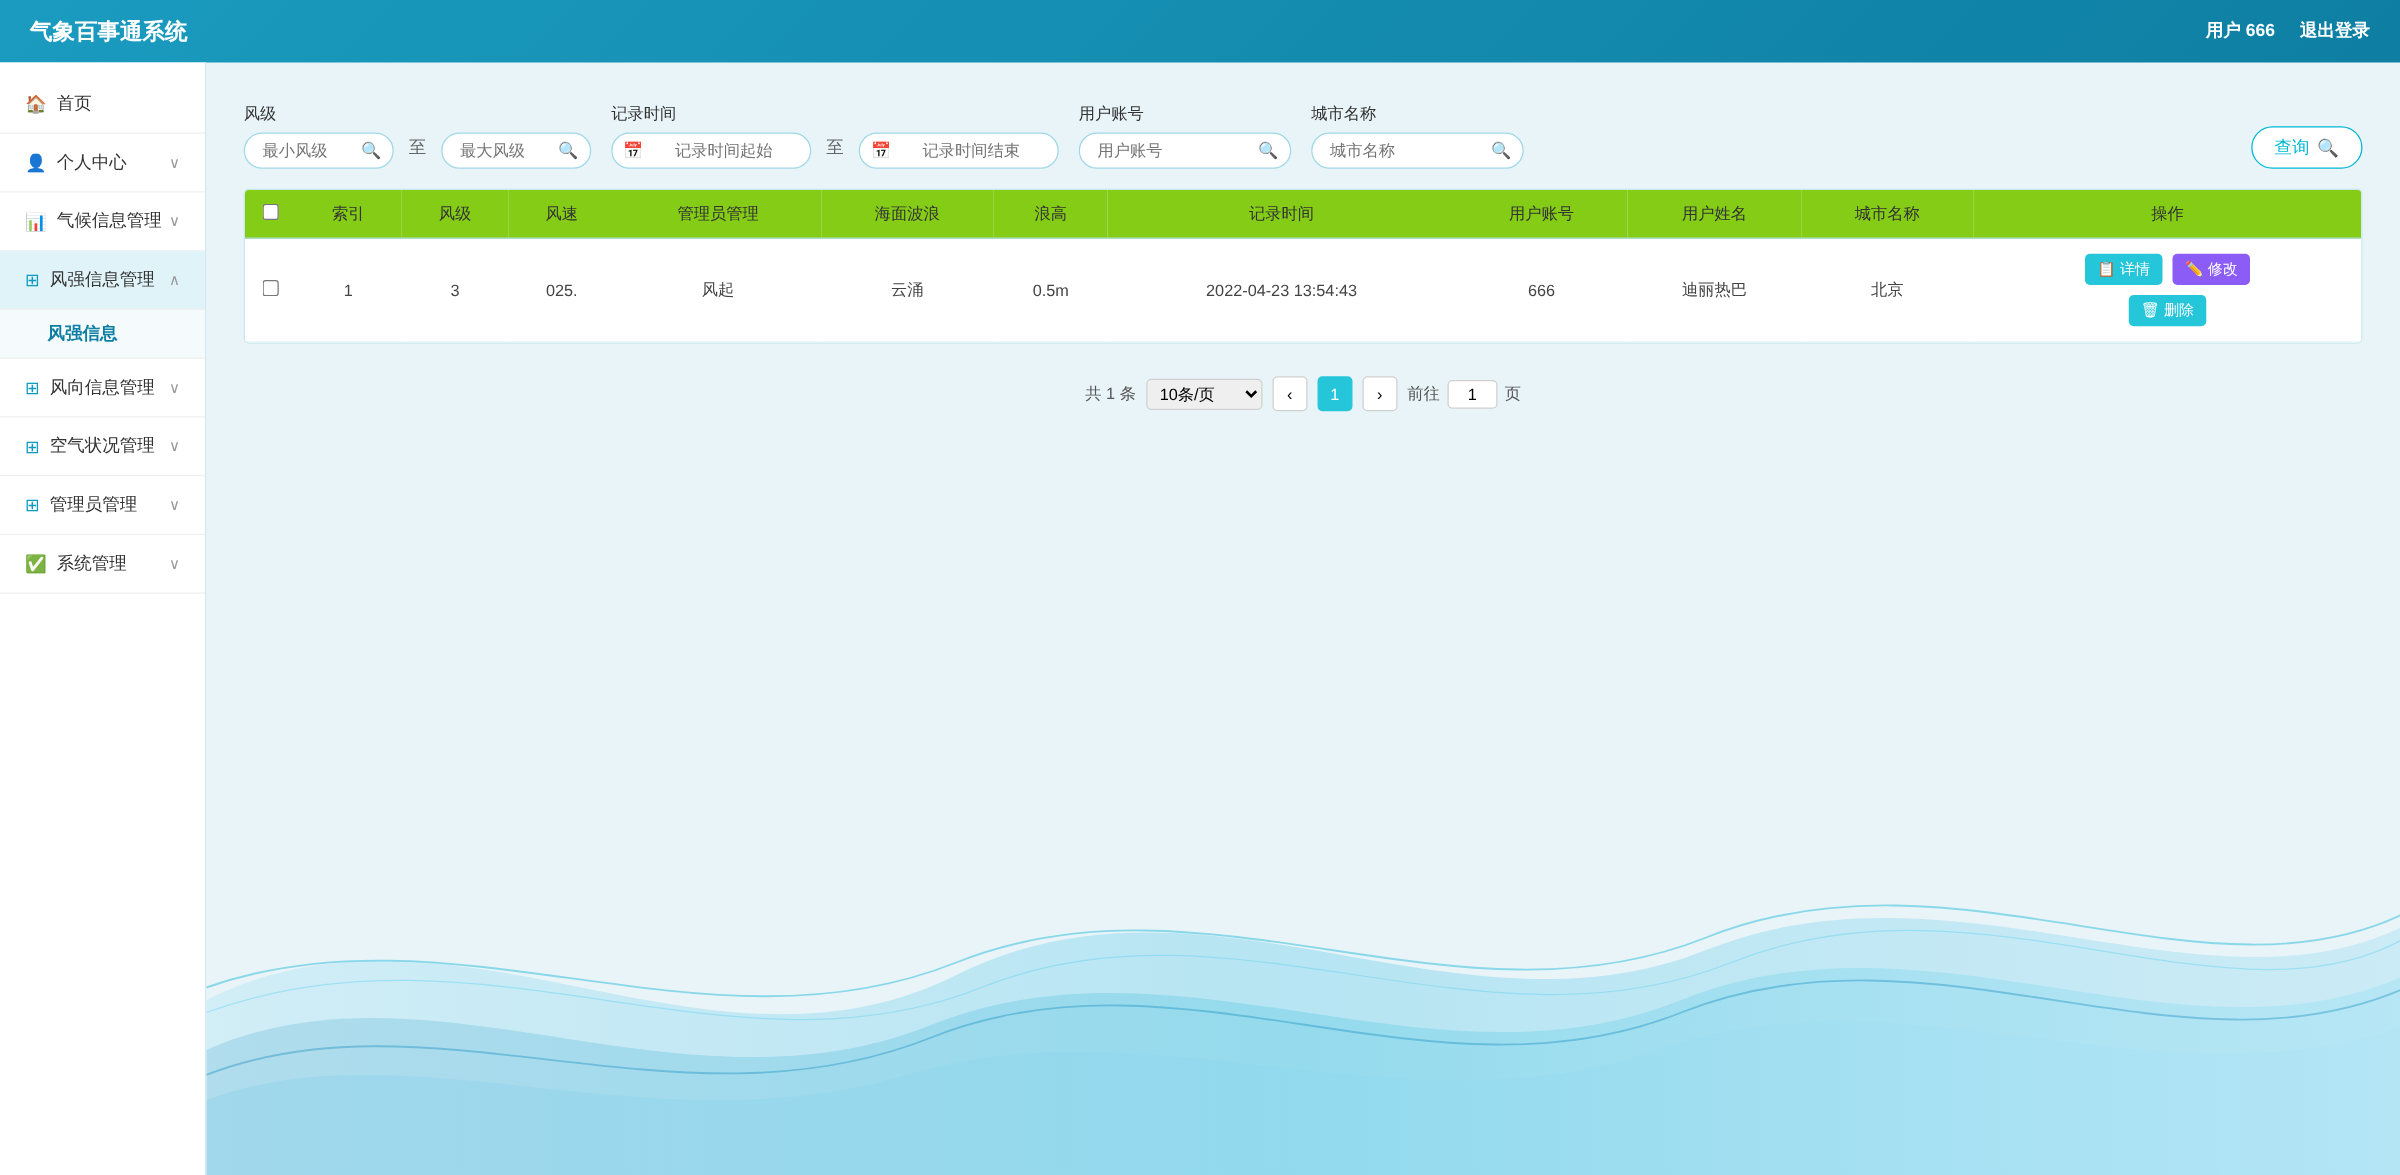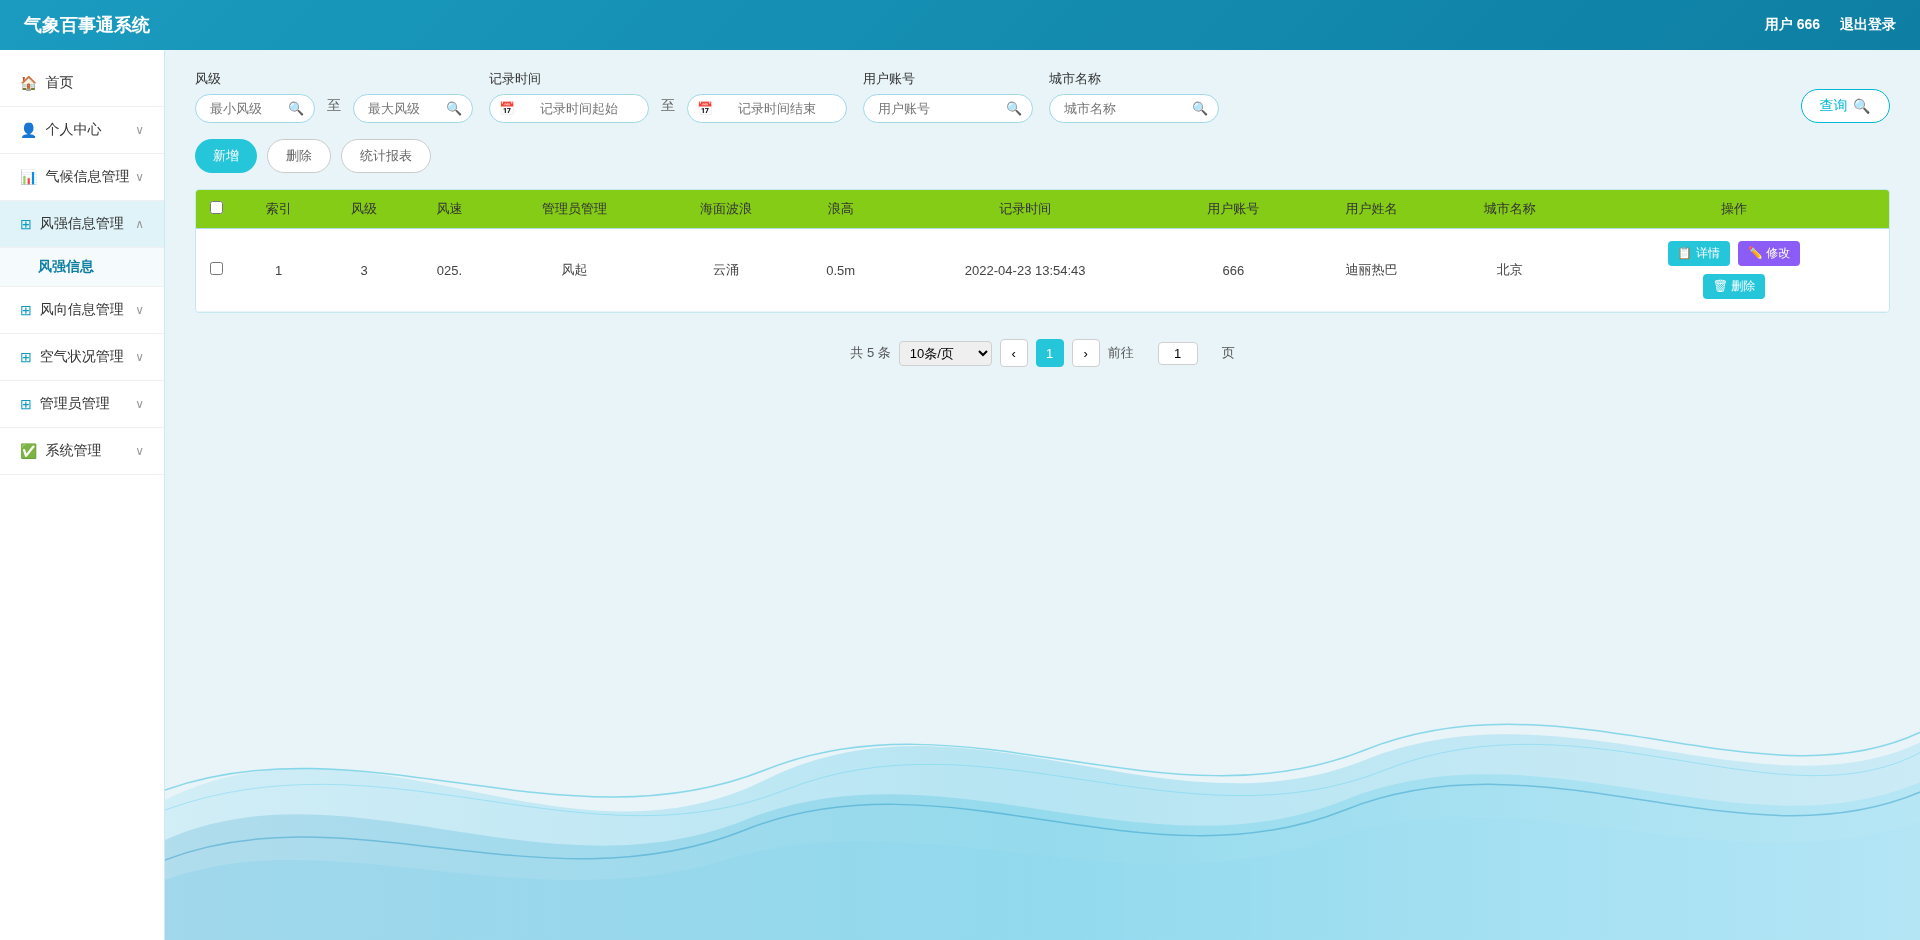--- a/index.html
+++ b/index.html
@@ -68,21 +68,21 @@
     .breadcrumb-bar {
       background: white;
       border-bottom: 1px solid #e0e0e0;
       padding: 14px 30px;
       font-size: 14px;
       color: #666;
     }
 
     
     .content {
-      padding: 20px 30px;
+      padding: 32px 30px;
       position: relative;
       z-index: 1;
     }
 
     
     .search-row {
       display: flex;
       align-items: center;
       gap: 16px;
       flex-wrap: wrap;
@@ -244,21 +244,21 @@
       font-size: 13px;
     }
     .page-btn.active { background: #26c6da; color: white; border-color: #26c6da; }
     .per-page-select {
       border: 1px solid #d0d0d0;
       border-radius: 4px;
       padding: 3px 20px 3px 6px;
       font-size: 13px;
       cursor: pointer;
     }
-    .page-goto { display: flex; align-items: center; gap: 24px; }
+    .page-goto { display: flex; align-items: center; gap: 6px; }
     .page-goto-input {
       width: 40px;
       border: 1px solid #d0d0d0;
       border-radius: 4px;
       padding: 3px 6px;
       font-size: 13px;
       text-align: center;
     }
 
     
@@ -420,25 +420,20 @@
             <span class="field-input-icon">🔍</span>
           </div>
         </div>
 
         <button class="query-btn">
           <span>查询</span>
           <span>🔍</span>
         </button>
       </div>
 
-      <div class="action-row">
-        <button class="btn-add">新增</button>
-        <button class="btn-del">删除</button>
-        <button class="btn-report">统计报表</button>
-      </div>
 
       <div class="table-wrap">
         <table>
           <thead>
             <tr>
               <th class="checkbox-cell">
                 <input type="checkbox" style="">
               </th>
               <th>索引</th>
               <th>风级</th>
@@ -476,21 +471,21 @@
                 <div class="op-row" style="margin-top:4px;">
                   <button class="btn-delete">🗑 删除</button>
                 </div>
               </td>
             </tr>
           </tbody>
         </table>
       </div>
 
       <div class="pagination">
-        <span>共 5 条</span>
+        <span>共 1 条</span>
         <select class="per-page-select">
           <option>10条/页</option>
           <option>20条/页</option>
           <option>50条/页</option>
         </select>
         <button class="page-btn">‹</button>
         <button class="page-btn active">1</button>
         <button class="page-btn">›</button>
         <div class="page-goto">
           <span>前往</span>

